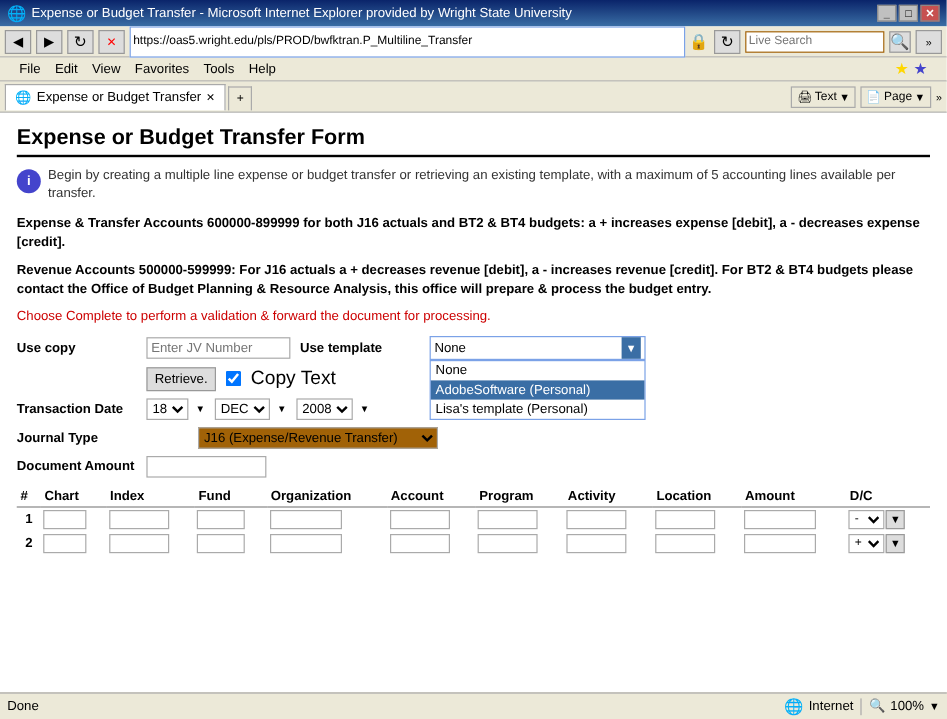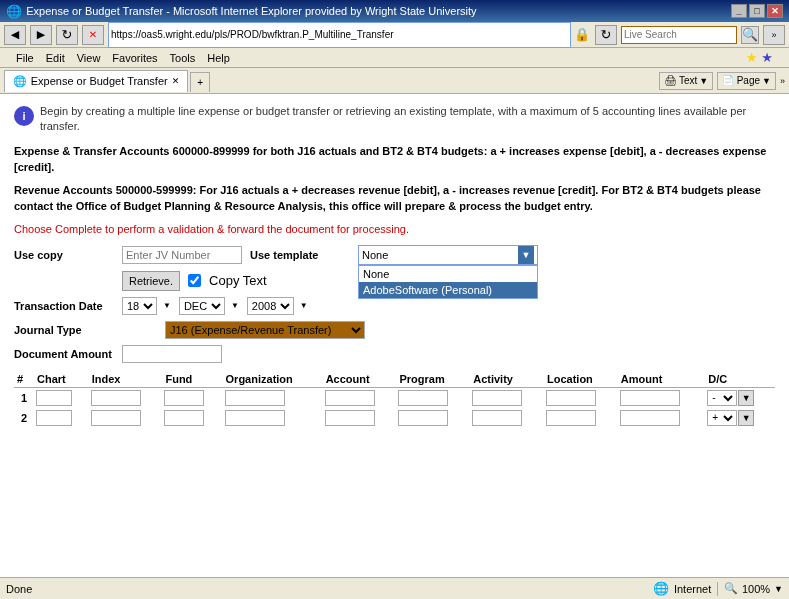--- a/index.html
+++ b/index.html
@@ -147,21 +147,21 @@
     .form-label { font-size: 11px; font-weight: bold; min-width: 100px; }
     .form-input {
       height: 18px; border: 1px solid #aaa; font-size: 11px; padding: 0 3px;
       background: white;
     }
     .retrieve-btn {
       height: 20px; background: #ddd; border: 1px solid #999;
       font-size: 11px; cursor: pointer; padding: 0 6px;
     }
     .checkbox { width: 13px; height: 13px; cursor: pointer; }
-    .copy-text-label { font-size: 13px; cursor: pointer; }
+    .copy-text-label { font-size: 16px; cursor: pointer; }
     .template-container { position: relative; display: inline-block; }
     .template-select-display {
       display: flex; align-items: center;
       border: 1px solid #7ba2e7; background: white;
       height: 20px; min-width: 180px; padding: 0 3px;
       font-size: 11px; cursor: pointer;
     }
     .template-select-display .select-text { flex: 1; }
     .template-select-display .select-arrow {
       width: 16px; height: 18px; background: #3a6ea5;
@@ -306,20 +306,21 @@
       <span>📄</span>
       <span>Page</span>
       <span style="font-size:9px;">▼</span>
     </div>
     <span style="font-size:9px; cursor:pointer;">»</span>
   </div>
 </div>
 
 <div class="content-area" style="height: 463px; overflow-y:auto; padding-bottom:30px;">
 
+  <h1 class="page-title">Expense or Budget Transfer Form</h1>
 
   <div class="info-box">
     <div class="info-icon">i</div>
     <div class="info-text">Begin by creating a multiple line expense or budget transfer or retrieving an existing template, with a maximum of 5 accounting lines available per transfer.</div>
   </div>
 
   <div class="instructions-block">
     <p><strong>Expense &amp; Transfer Accounts 600000-899999 for both J16 actuals and BT2 &amp; BT4 budgets: a + increases expense [debit], a - decreases expense [credit].</strong></p>
     <p><strong>Revenue Accounts 500000-599999: For J16 actuals a + decreases revenue [debit], a - increases revenue [credit]. For BT2 &amp; BT4 budgets please contact the Office of Budget Planning &amp; Resource Analysis, this office will prepare &amp; process the budget entry.</strong></p>
   </div>
@@ -333,20 +334,21 @@
 
     <div class="template-container">
       <div class="template-select-display">
         <span class="select-text">None</span>
         <span class="select-arrow">▼</span>
       </div>
 
       <div class="dropdown-list">
         <div class="dropdown-item">None</div>
         <div class="dropdown-item selected">AdobeSoftware (Personal)</div>
+        <div class="dropdown-item">Lisa's template (Personal)</div>
       </div>
     </div>
   </div>
 
   <div class="form-row" style="padding-left: 108px;">
     <button class="retrieve-btn">Retrieve.</button>
     <input type="checkbox" class="checkbox" checked="" style="">
     <span class="copy-text-label">Copy Text</span>
   </div>
 

